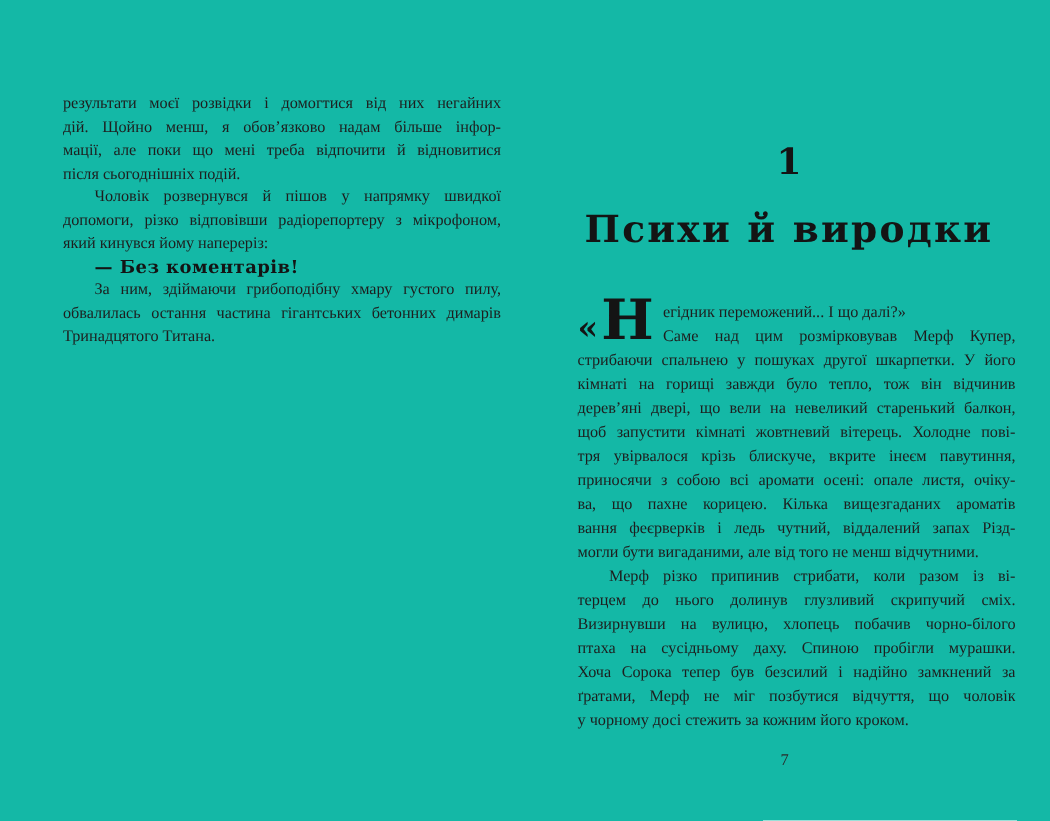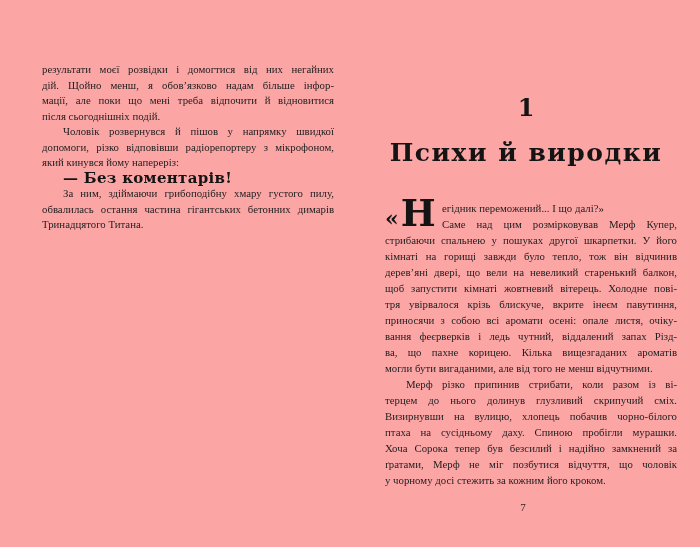--- a/index.html
+++ b/index.html
@@ -4,21 +4,21 @@
 <style>
   html, body {
     margin: 0;
     padding: 0;
     background: #ffffff;
   }
   .spread {
     position: relative;
     width: 700px;
     height: 547px;
-    background: #fca5a5;
+    background: #14b8a6;
     font-family: "Liberation Serif", serif;
     color: #1e1e1e;
     overflow: hidden;
   }
   
   .left-block {
     position: absolute;
     left: 42px;
     top: 62px;
     width: 292px;
@@ -66,21 +66,21 @@
   }
   .ll { line-height: 15.5px; height: 15.5px; }
   .rl { line-height: 16px;   height: 16px; }
   .end { text-align: left; text-align-last: left; }
   .ind { text-indent: 21px; }
   .pad { padding-left: 57px; }
   .it  { }
   .slab {
     font-family: "DejaVu Serif", serif;
     font-weight: bold;
-    font-size: 15px;
+    font-size: 12px;
     letter-spacing: 0.3px;
     color: #141414;
   }
   
   .dropcap {
     position: absolute;
     left: 0;
     top: -2px;
     height: 32px;
     display: flex;
@@ -140,22 +140,22 @@
       <span class="dc-letter">Н</span>
     </div>
     <div class="rl pad it end">егідник переможений... І що далі?»</div>
     <div class="rl pad">Саме над цим розмірковував Мерф Купер,</div>
     <div class="rl">стрибаючи спальнею у пошуках другої шкарпетки. У його</div>
     <div class="rl">кімнаті на горищі завжди було тепло, тож він відчинив</div>
     <div class="rl">дерев’яні двері, що вели на невеликий старенький балкон,</div>
     <div class="rl">щоб запустити кімнаті жовтневий вітерець. Холодне пові-</div>
     <div class="rl">тря увірвалося крізь блискуче, вкрите інеєм павутиння,</div>
     <div class="rl">приносячи з собою всі аромати осені: опале листя, очіку-</div>
+    <div class="rl">ва, що пахне корицею. Кілька вищезгаданих ароматів</div>
     <div class="rl">вання феєрверків і ледь чутний, віддалений запах Різд-</div>
-    <div class="rl">ва, що пахне корицею. Кілька вищезгаданих ароматів</div>
     <div class="rl end">могли бути вигаданими, але від того не менш відчутними.</div>
     <div class="rl ind">Мерф різко припинив стрибати, коли разом із ві-</div>
     <div class="rl">терцем до нього долинув глузливий скрипучий сміх.</div>
     <div class="rl">Визирнувши на вулицю, хлопець побачив чорно-білого</div>
     <div class="rl">птаха на сусідньому даху. Спиною пробігли мурашки.</div>
     <div class="rl">Хоча Сорока тепер був безсилий і надійно замкнений за</div>
     <div class="rl">ґратами, Мерф не міг позбутися відчуття, що чоловік</div>
     <div class="rl end">у чорному досі стежить за кожним його кроком.</div>
   </div>
 

